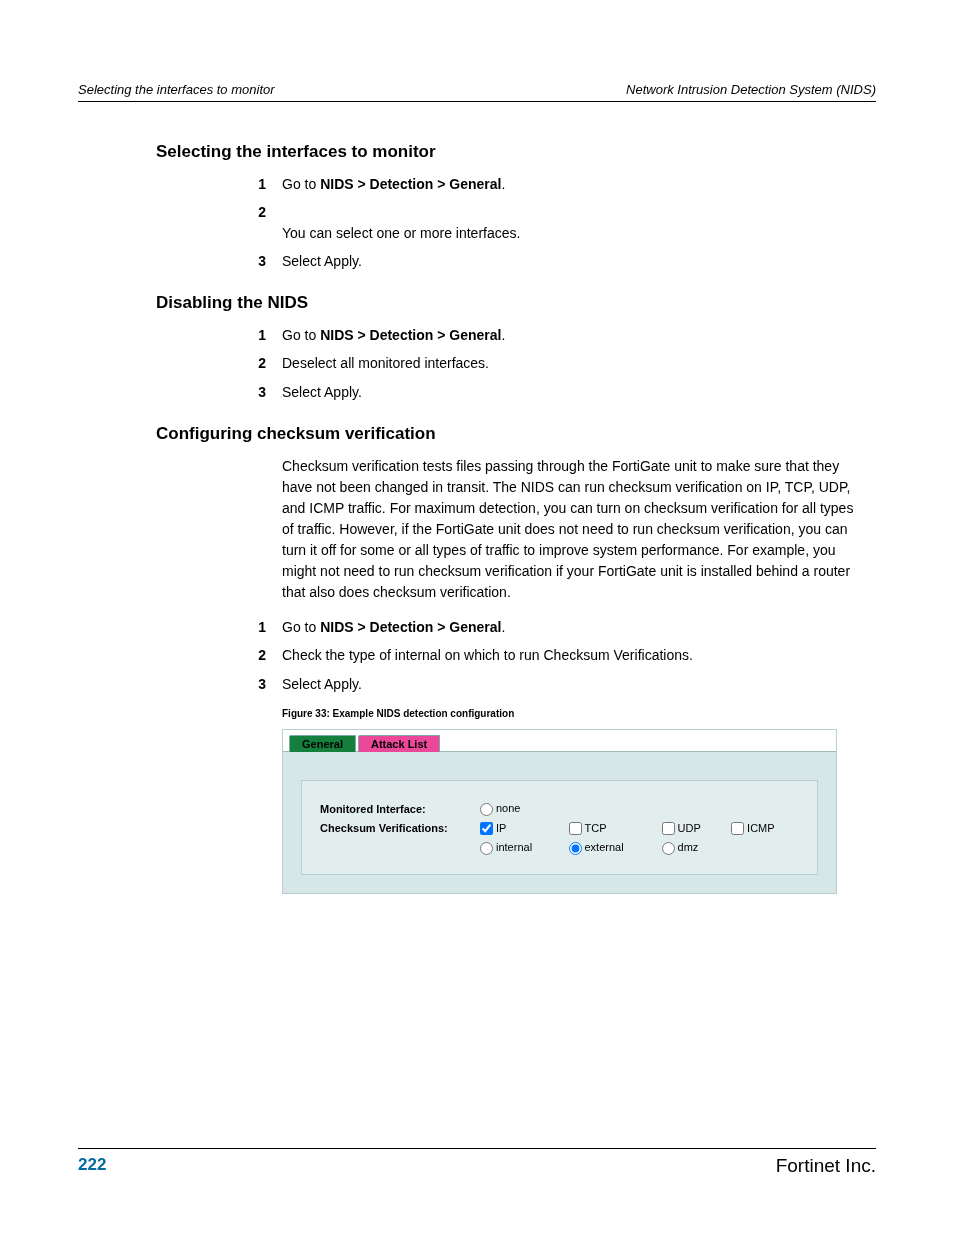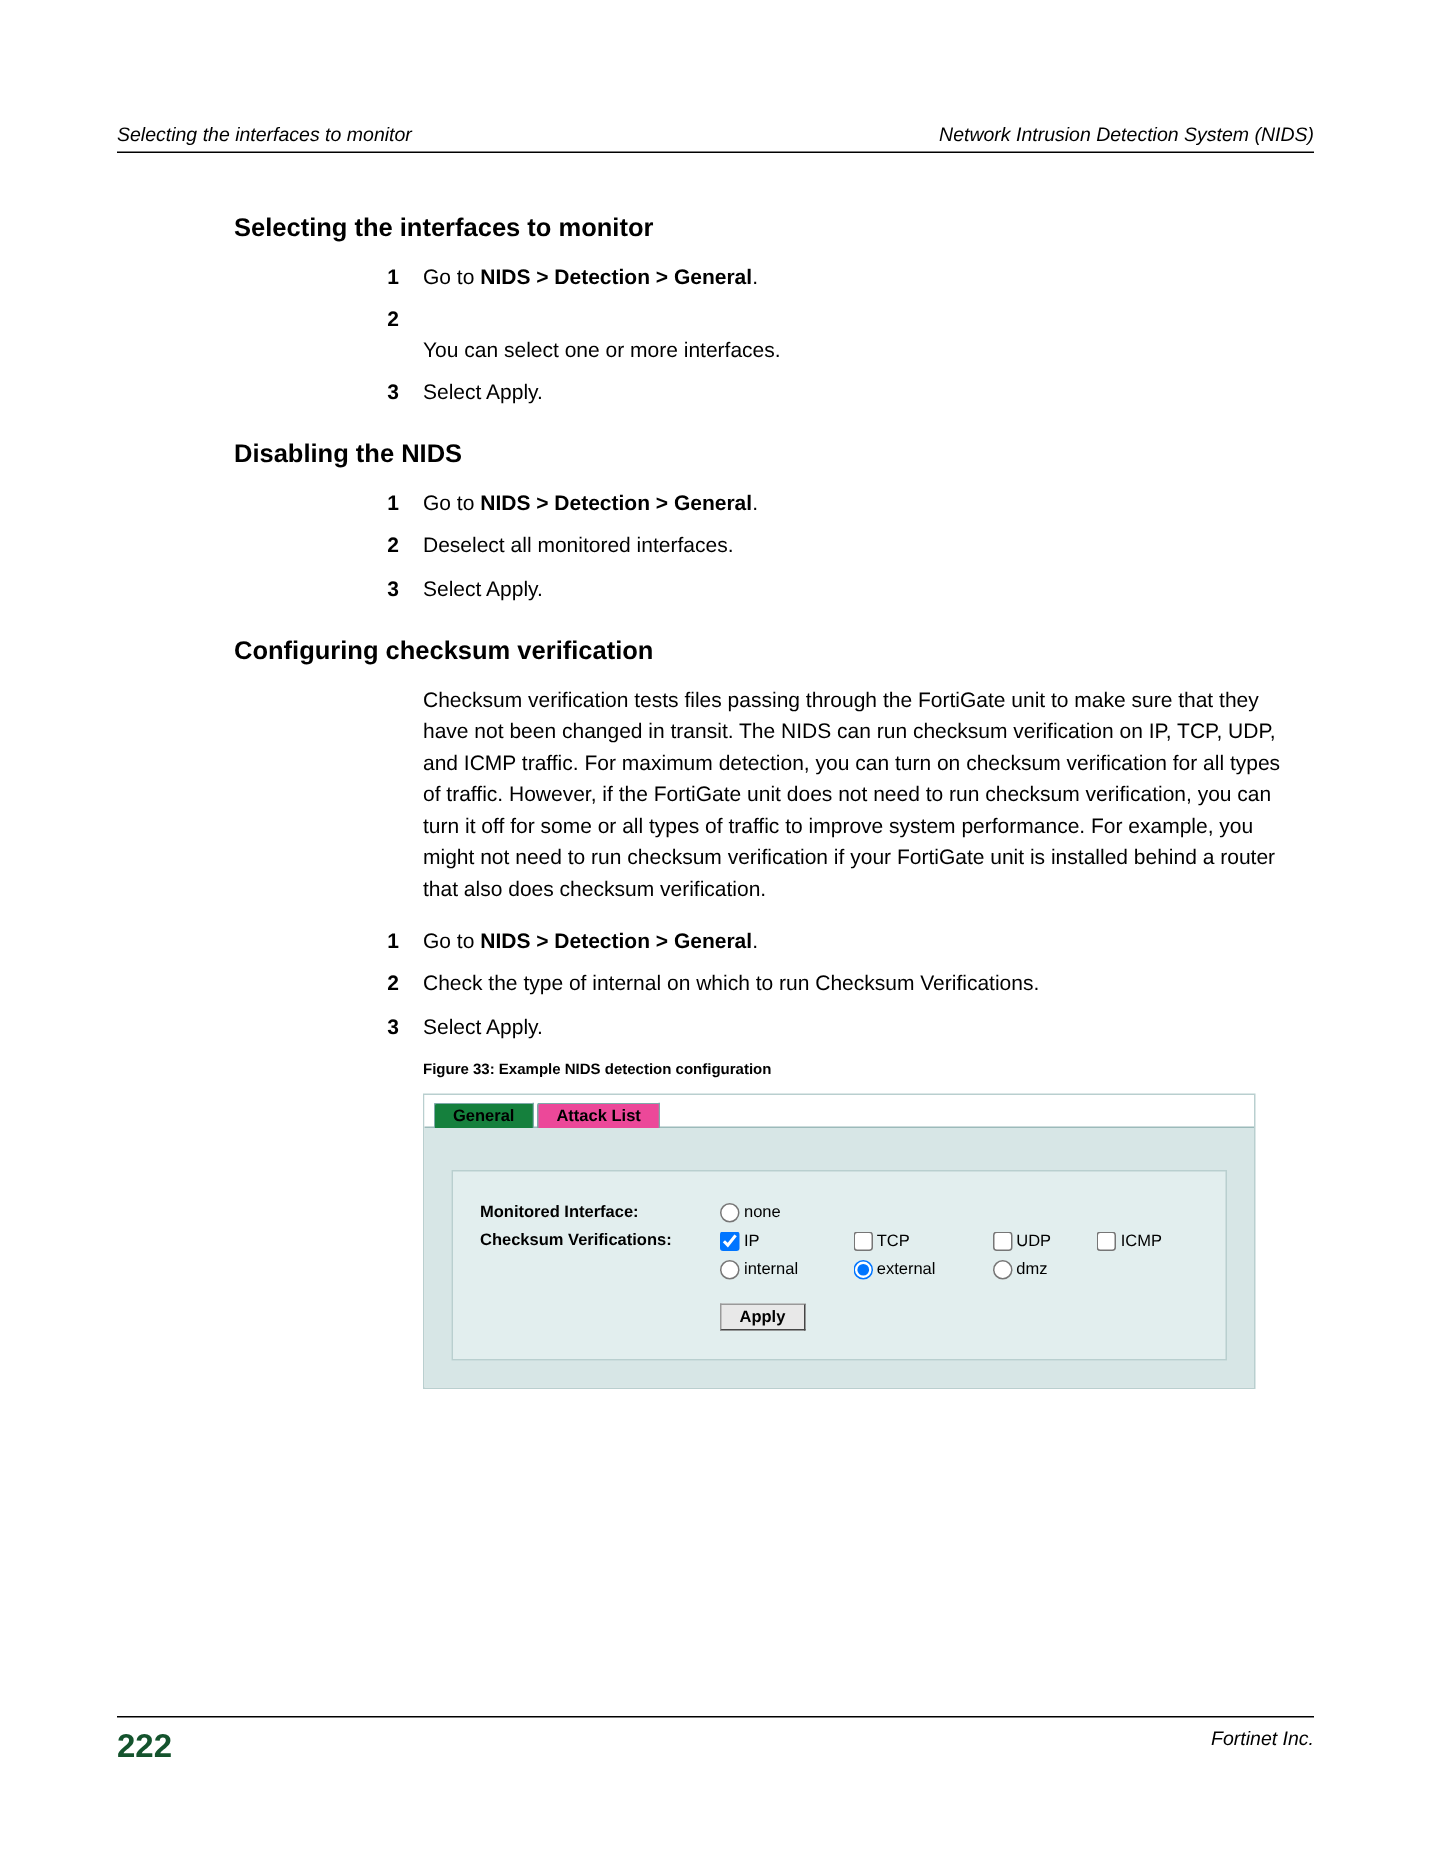--- a/index.html
+++ b/index.html
@@ -122,27 +122,26 @@
       position: absolute;
       bottom: 58px;
       left: 78px;
       right: 78px;
       display: flex;
       justify-content: space-between;
       border-top: 1px solid #000;
       padding-top: 6px;
     }
     .page-num {
-      color: #14532d;
-      font-weight: bold;
-      font-size: 22px;
+      color: #0369a1;
+      font-weight: bold;
+      font-size: 17px;
     }
     .footer-right {
-      font-style: italic;
-      font-size: 13px;
+      font-size: 19px;
     }
     b { font-weight: bold; }
   </style>
 </head>
 <body>
 
 <div class="header">
   <span>Selecting the interfaces to monitor</span>
   <span>Network Intrusion Detection System (NIDS)</span>
 </div>
@@ -230,24 +229,20 @@
           <td><input type="checkbox" class="checkbox" style=""><span>UDP</span></td>
           <td><input type="checkbox" class="checkbox" style=""><span>ICMP</span></td>
         </tr>
         <tr>
           <td></td>
           <td><input type="radio" class="radio" name="mi" style=""><span>internal</span></td>
           <td><input type="radio" class="radio" name="mi" checked="" style=""><span>external</span></td>
           <td><input type="radio" class="radio" name="mi" style=""><span>dmz</span></td>
           <td></td>
         </tr>
-        <tr>
-          <td></td>
-          <td colspan="4"><button class="apply-btn">Apply</button></td>
-        </tr>
       </tbody>
         </table>
     </div>
   </div>
 </div>
 
 <div class="footer">
   <span class="page-num">222</span>
   <span class="footer-right">Fortinet Inc.</span>
 </div>

